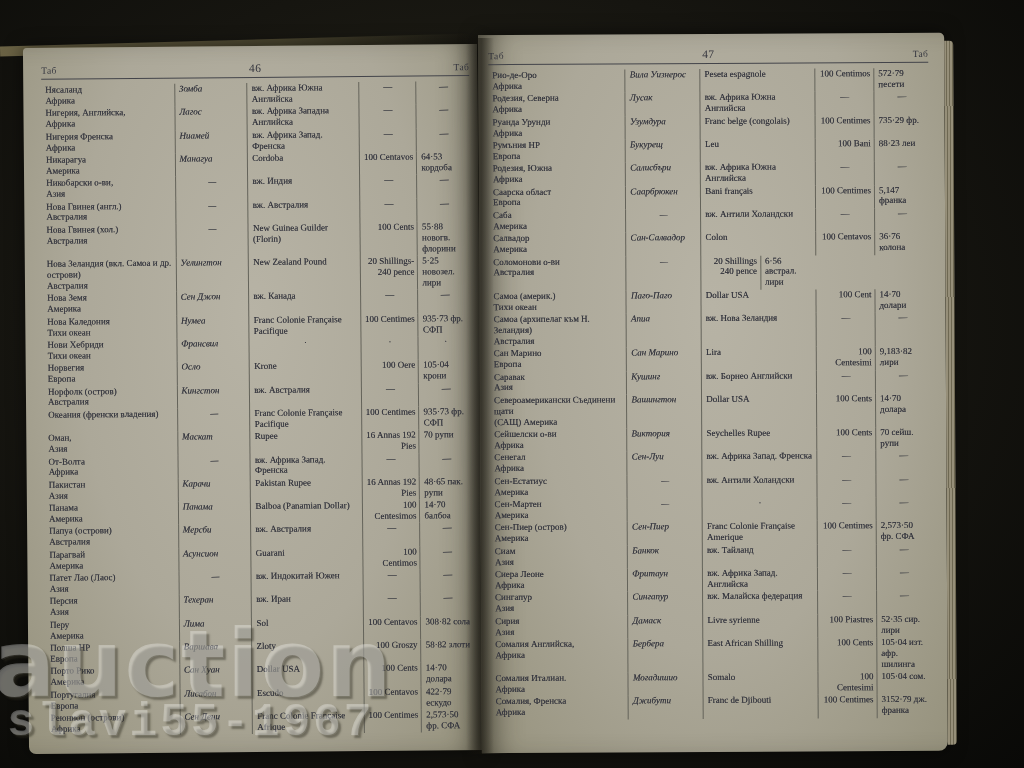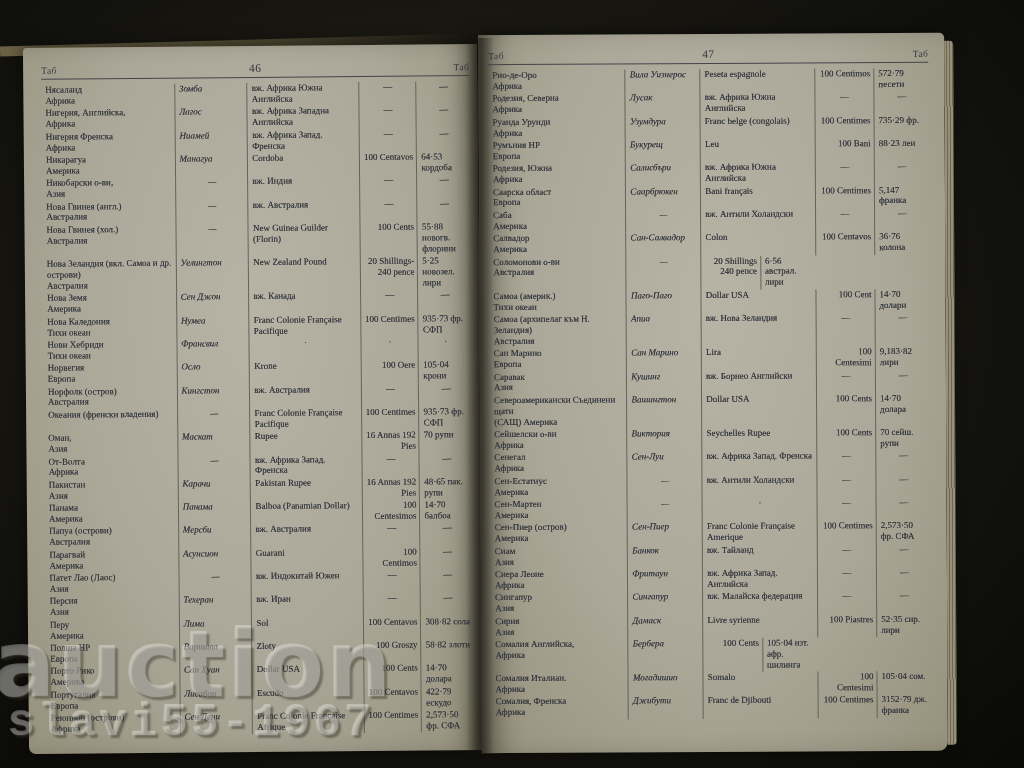--- a/index.html
+++ b/index.html
@@ -604,20 +604,21 @@
             <div class="cell c-cur">Livre syrienne</div>
             <div class="cell c-unit">100 Piastres</div>
             <div class="cell c-rate">52·35 сир. лири</div>
           </div>
           <div class="trow">
             <div class="cell c-name">
               <div>Сомалия Английска,</div>
               <div>Африка</div>
             </div>
             <div class="cell c-cap">Бербера</div>
+            <div class="cell c-cur">East African Shilling</div>
             <div class="cell c-unit">100 Cents</div>
             <div class="cell c-rate">105·04 изт. афр. шилинга</div>
           </div>
           <div class="trow">
             <div class="cell c-name">
               <div>Сомалия Италиан.</div>
               <div>Африка</div>
             </div>
             <div class="cell c-cap">Могадишио</div>
             <div class="cell c-cur">Somalo</div>

